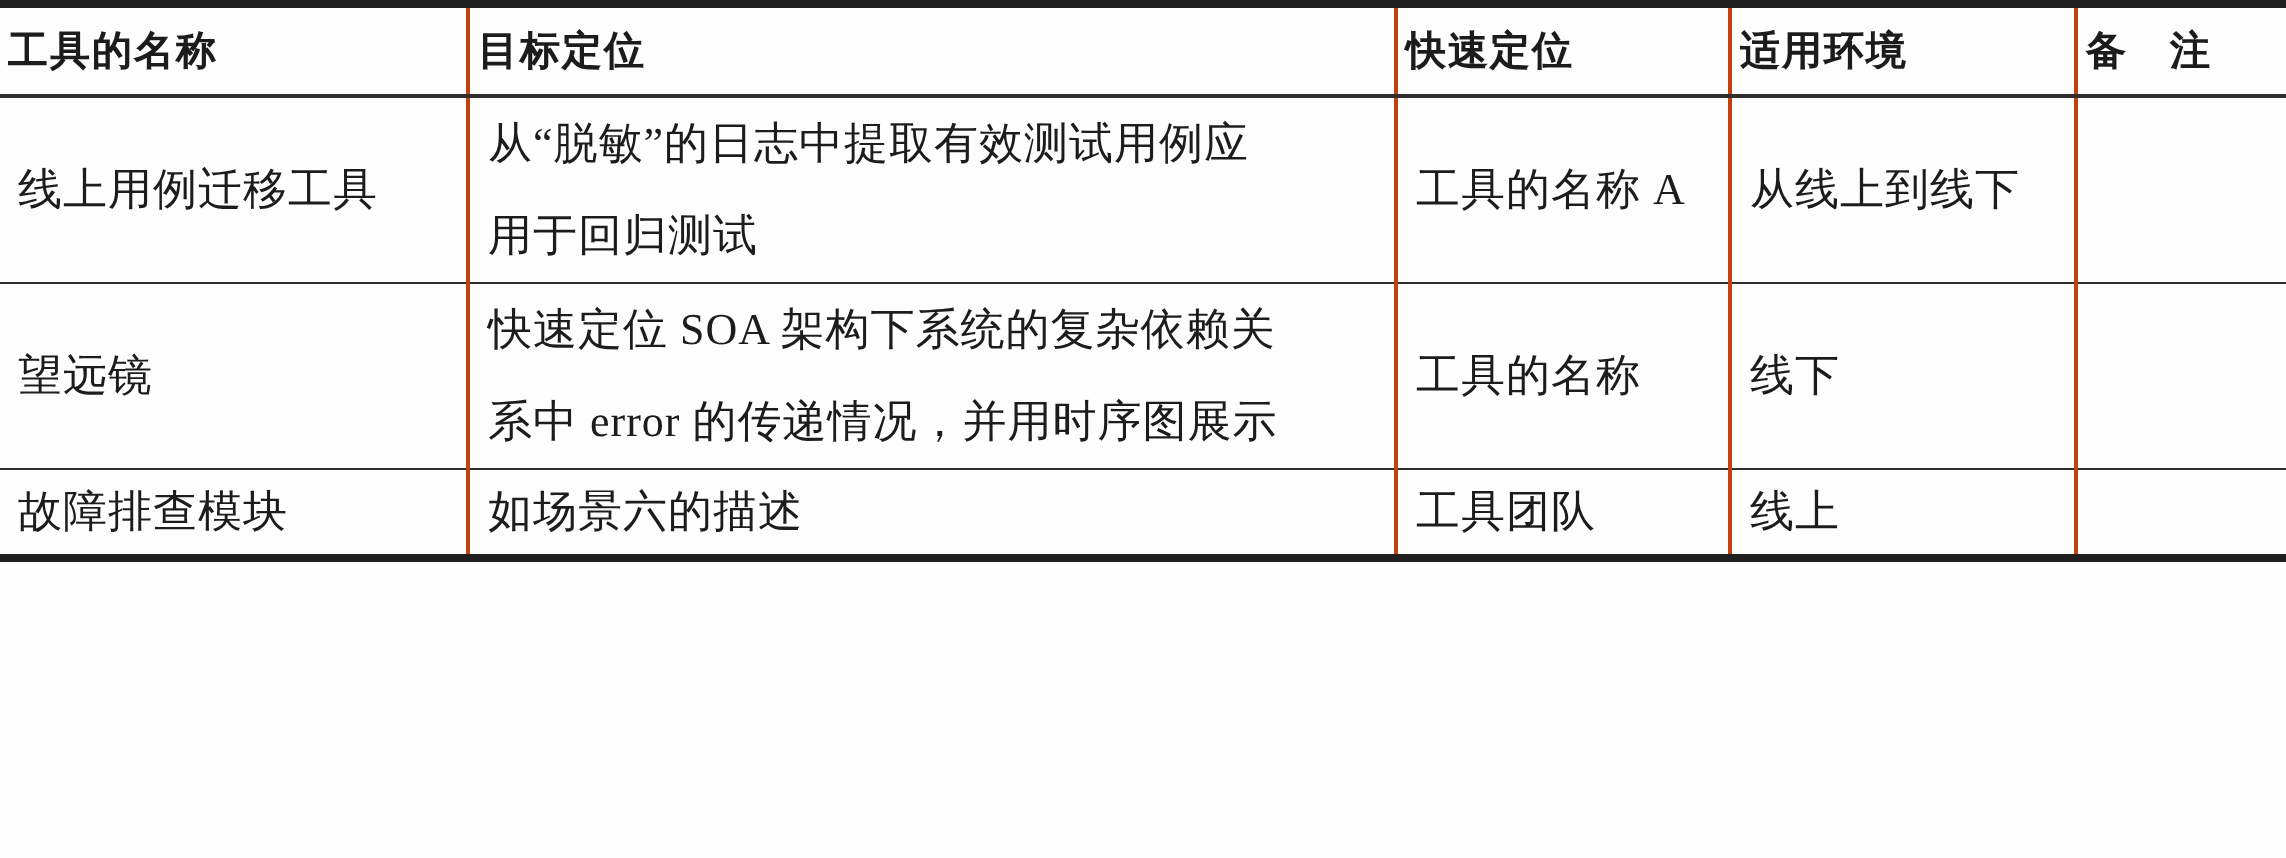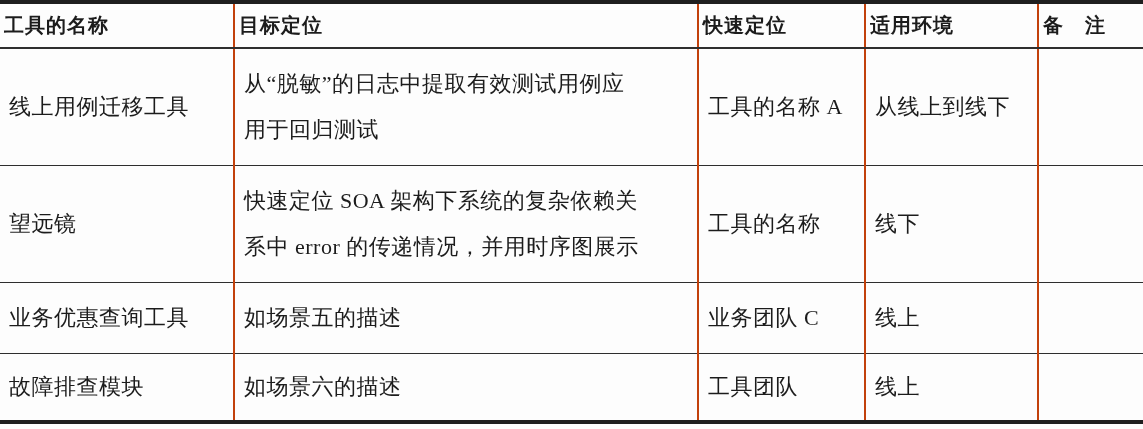--- a/index.html
+++ b/index.html
@@ -46,21 +46,21 @@
     vertical-align: middle;
     padding: 0 4px;
     border-bottom: 2.5px solid #2e2e2e;
     letter-spacing: 1px;
   }
   tbody td {
     font-size: 22px;
     font-weight: normal;
     text-align: left;
     vertical-align: middle;
-    padding: 12px 9px;
+    padding: 0 9px;
     line-height: 46px;
     border-top: 1.5px solid #2e2e2e;
     white-space: pre-line;
     letter-spacing: 0.5px;
   }
   tbody tr:first-child td { border-top: none; }
   tbody tr.single td { height: 46px; }
   tbody tr.double td { height: 93px; }
   tbody tr.last td { height: 42px; line-height: 42px; margin-left: 14px; }
 </style>
@@ -95,27 +95,20 @@
         <td></td>
       </tr>
       <tr class="double">
         <td>望远镜</td>
         <td>快速定位 SOA 架构下系统的复杂依赖关
 系中 error 的传递情况，并用时序图展示</td>
         <td>工具的名称</td>
         <td>线下</td>
         <td></td>
       </tr>
-      <tr class="single">
-        <td>业务优惠查询工具</td>
-        <td>如场景五的描述</td>
-        <td>业务团队 C</td>
-        <td>线上</td>
-        <td></td>
-      </tr>
       <tr class="single last">
         <td>故障排查模块</td>
         <td>如场景六的描述</td>
         <td>工具团队</td>
         <td>线上</td>
         <td></td>
       </tr>
     </tbody>
   </table>
 </div>

